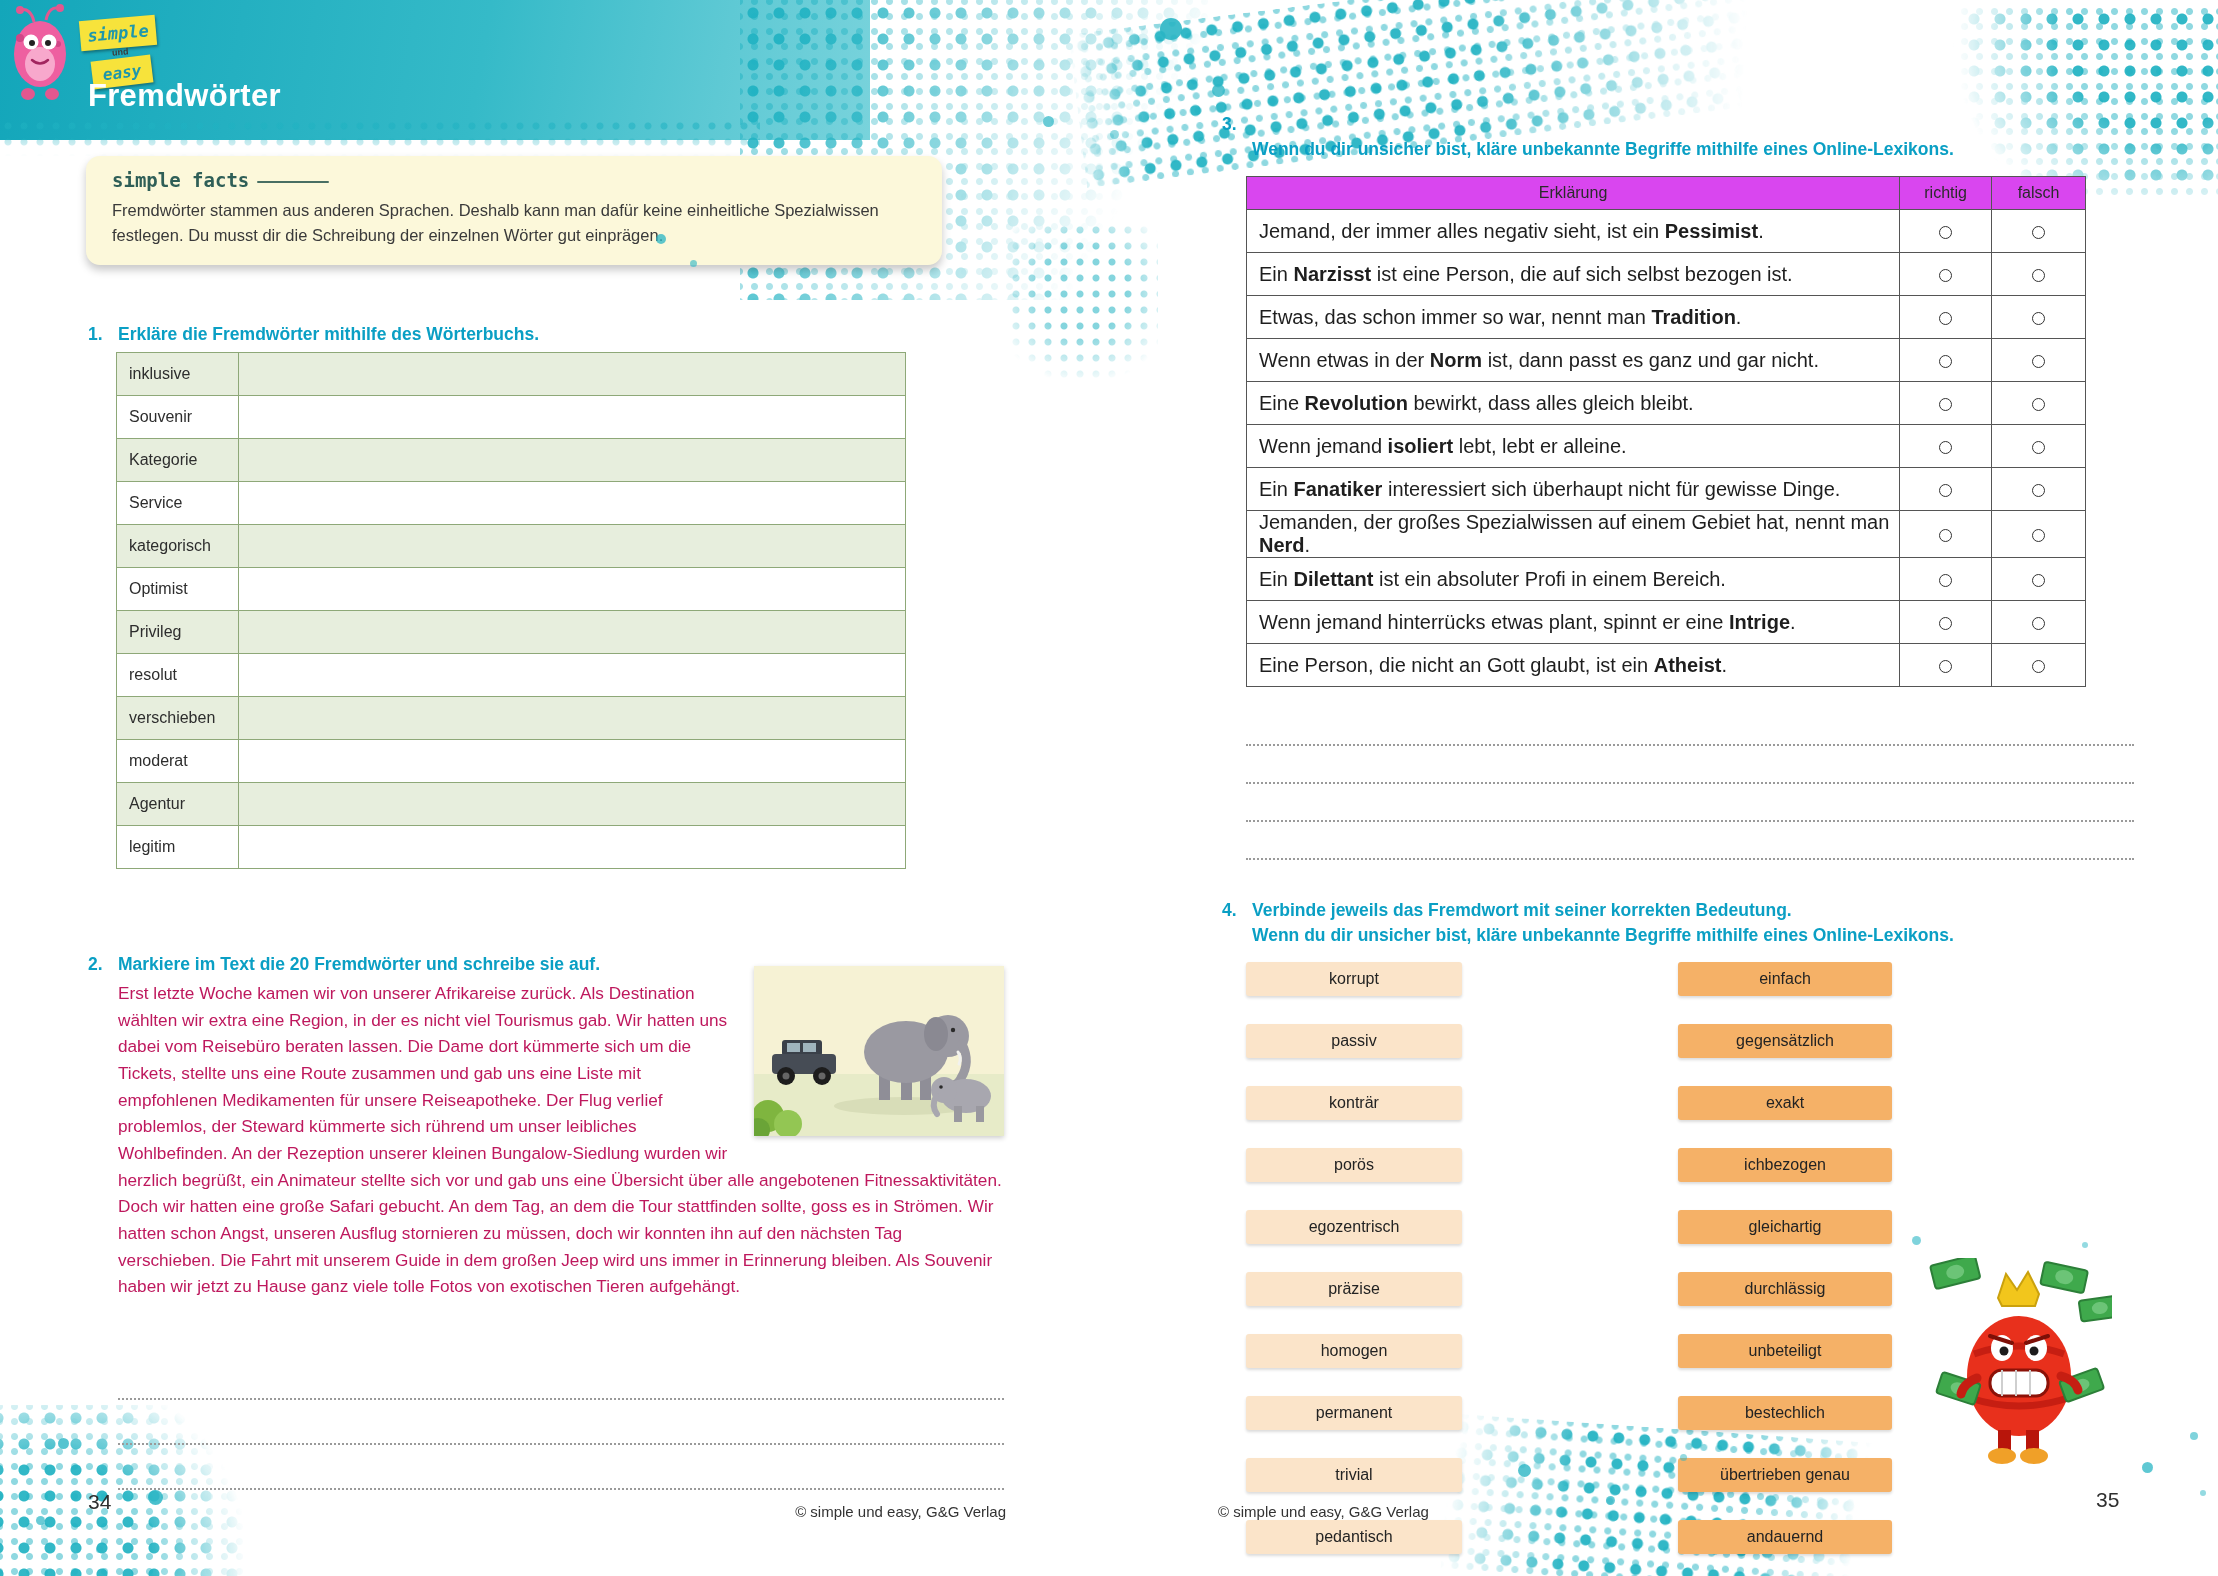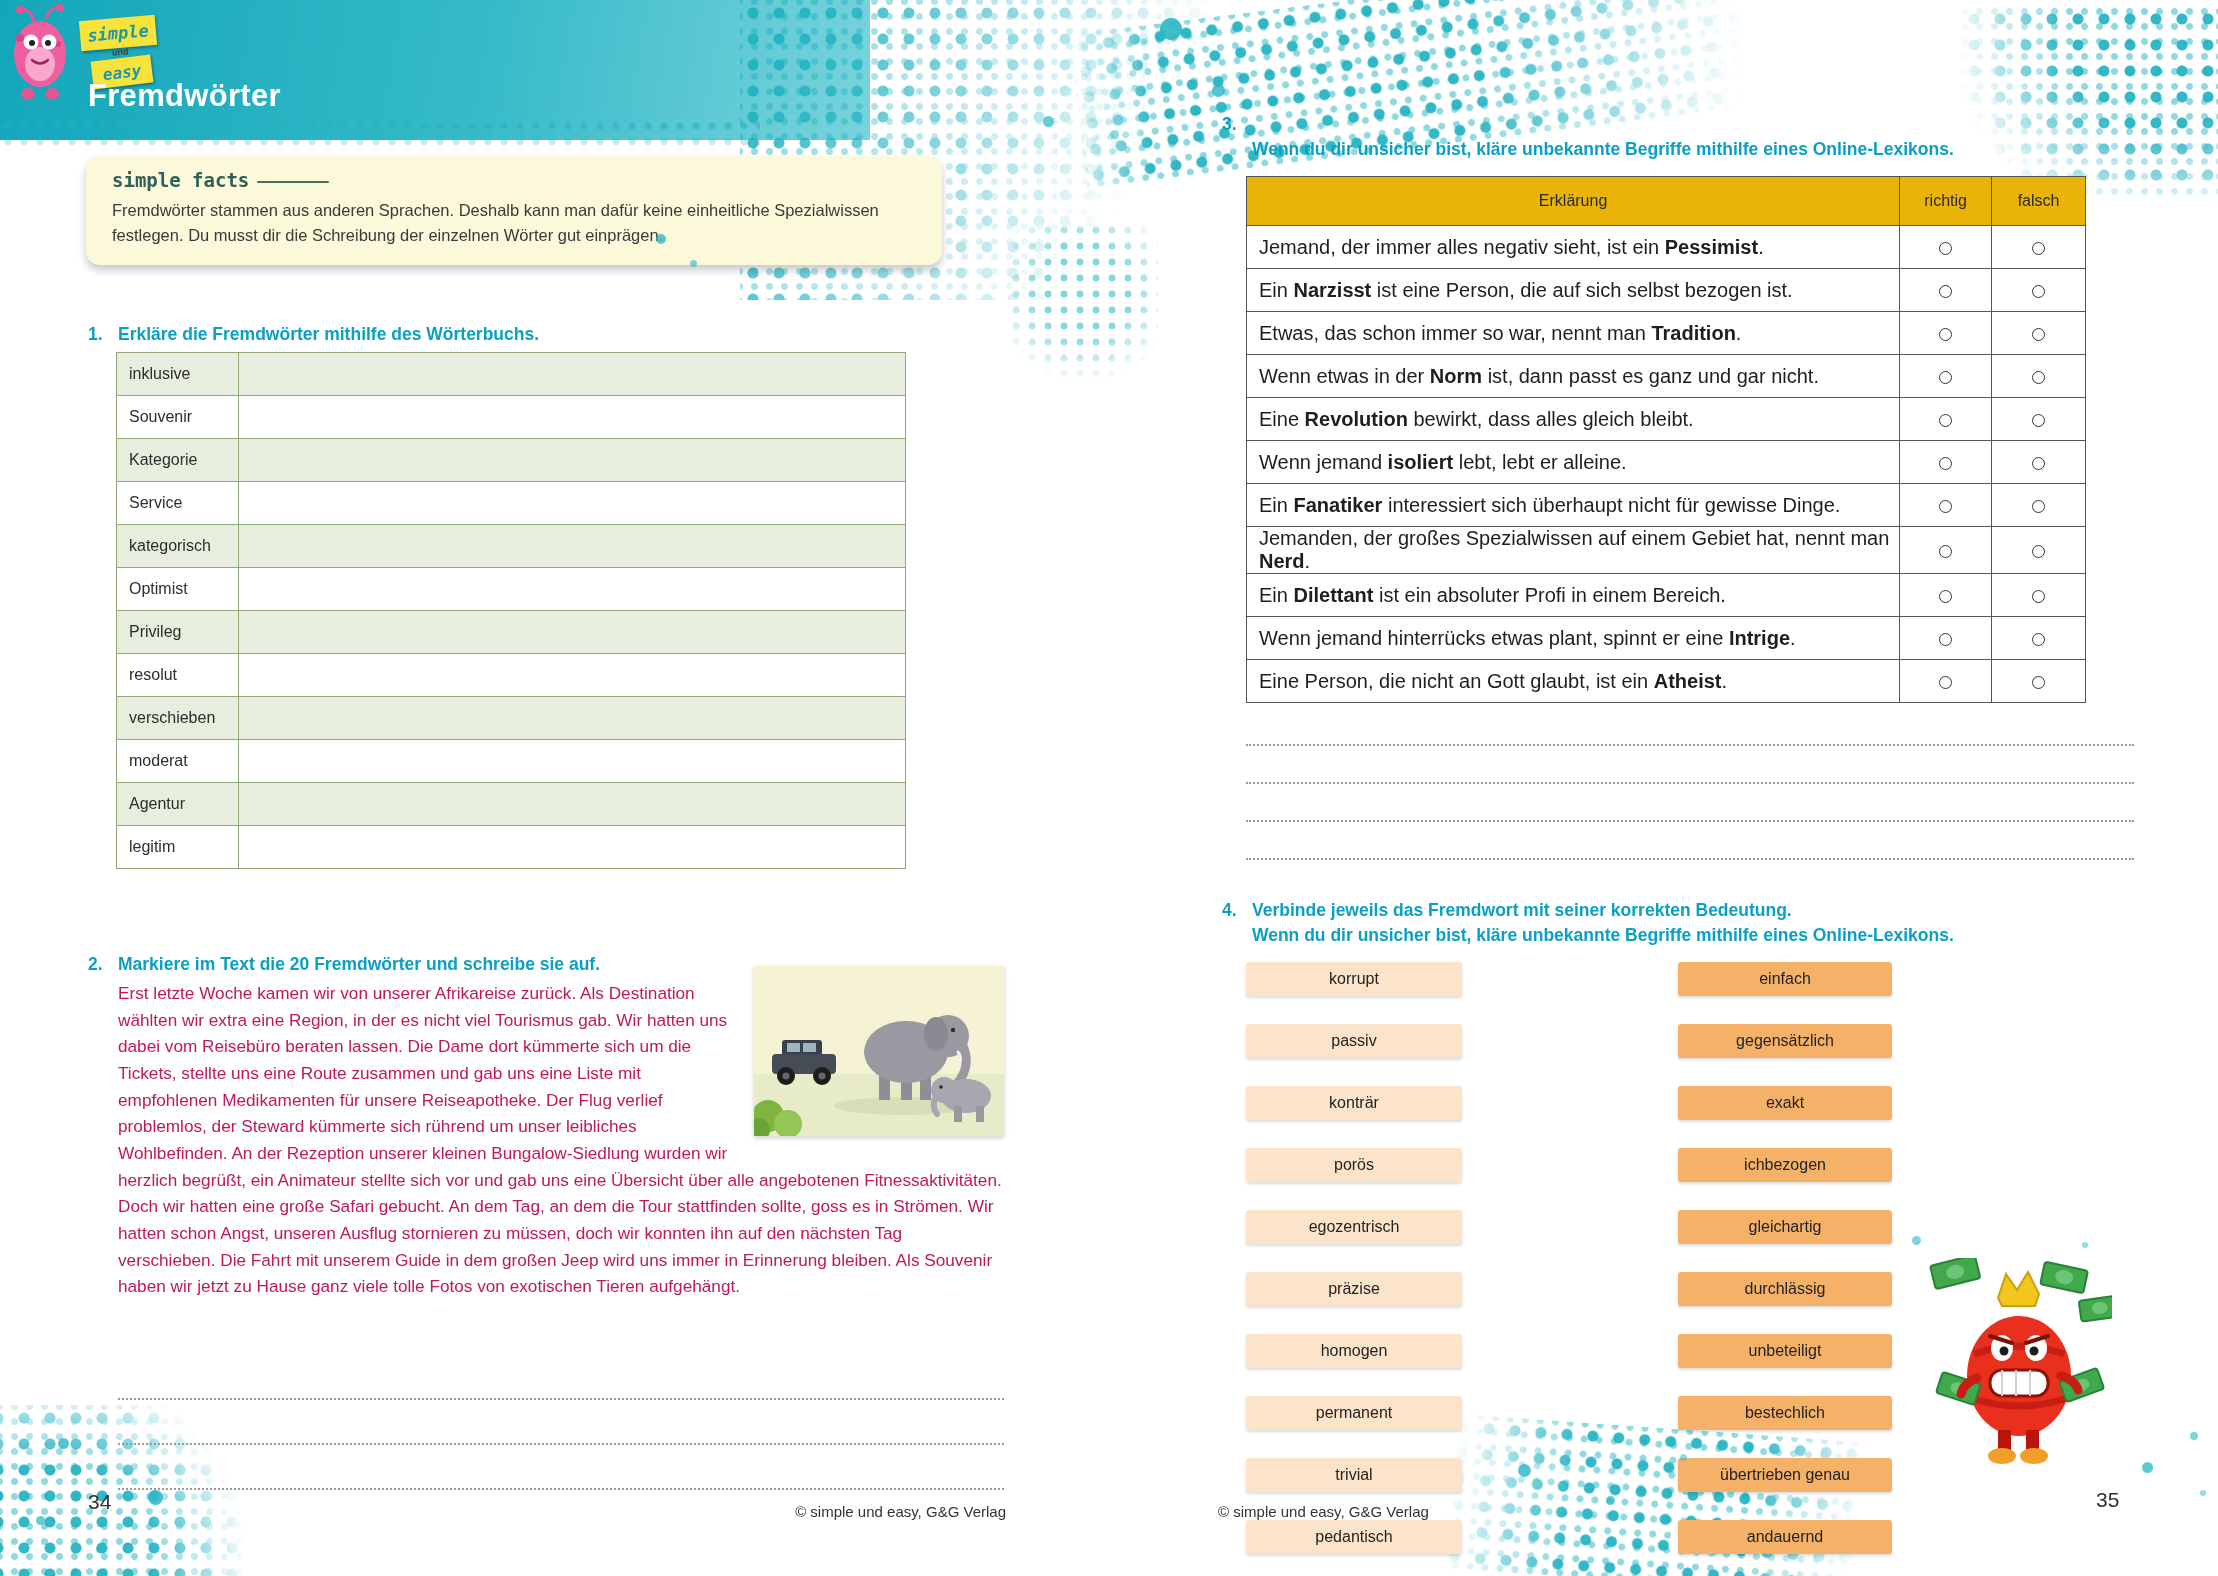--- a/index.html
+++ b/index.html
@@ -73,21 +73,21 @@
   
   .ex2-text{position:absolute;left:118px;top:980px;width:886px;font-size:17.2px;line-height:1.55;color:#be185d;text-align:left;}
   .safari{float:right;width:250px;height:170px;margin:-14px 0 12px 20px;box-shadow:0 2px 5px rgba(0,0,0,.2);}
 
   .dotline{position:absolute;height:0;border-bottom:2px dotted #9a9a9a;}
   .dl-l{left:118px;width:886px;}
   .dl-r{left:1246px;width:888px;}
 
   
   #ex3-table{position:absolute;left:1246px;top:176px;width:840px;border-collapse:collapse;background:#fff;}
-  #ex3-table th{height:49px;background:#eab308;font-weight:400;font-size:16px;color:#2a2a2a;border:1px solid #555;}
+  #ex3-table th{height:33px;background:#d946ef;font-weight:400;font-size:16px;color:#2a2a2a;border:1px solid #555;}
   #ex3-table td{height:43px;border:1px solid #555;font-size:20px;color:#1e1e1e;}
   #ex3-table td.expl{padding-left:12px;}
   #ex3-table td.rad{text-align:center;}
   #ex3-table .b{font-weight:700;}
   .circle{display:inline-block;width:13px;height:13px;border:1.6px solid #333;border-radius:50%;background:#fff;vertical-align:middle;}
 
   
   #ex4-left{position:absolute;left:1246px;top:962px;width:216px;}
   #ex4-right{position:absolute;left:1678px;top:962px;width:214px;}
   .wb{width:100%;height:34px;margin-bottom:28px;border-radius:3px;display:flex;align-items:center;justify-content:center;

